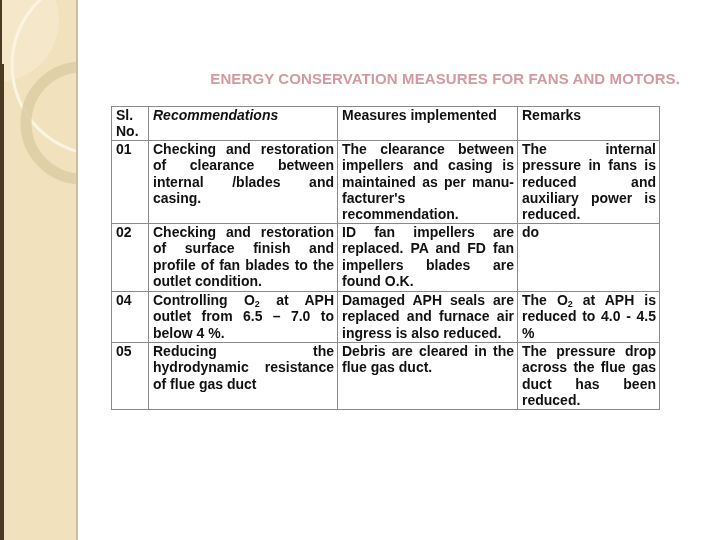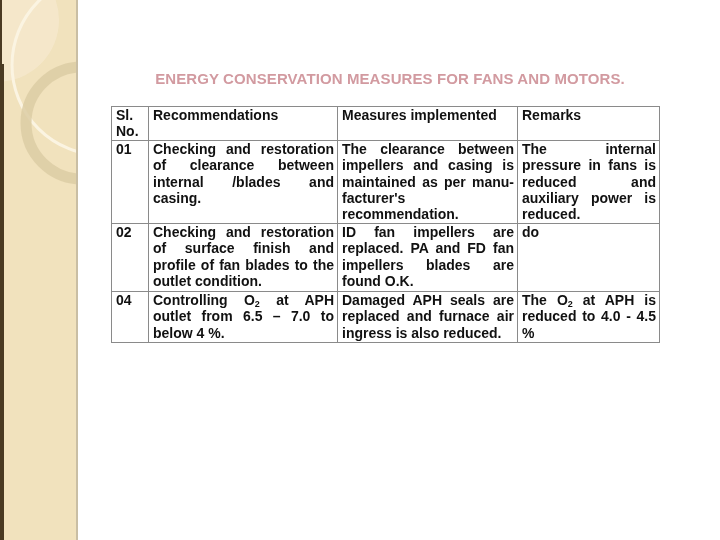--- a/index.html
+++ b/index.html
@@ -32,21 +32,21 @@
     .sidebar svg {
       position: absolute;
       left: 0;
       top: 0;
     }
     .title {
       position: absolute;
       left: 100px;
       top: 70px;
       width: 580px;
-      text-align: center;
+      text-align: right;
       color: #d29aa0;
       font-weight: bold;
       font-size: 15px;
       letter-spacing: 0.1px;
       white-space: nowrap;
     }
     table.measures {
       position: absolute;
       left: 111px;
       top: 106px;
@@ -64,21 +64,21 @@
       vertical-align: top;
       text-align: justify;
       text-align-last: left;
       overflow: hidden;
     }
     table.measures th {
       font-weight: bold;
       height: 31px;
     }
     th.col-slno, td.col-slno { text-align: left; }
-    th.col-reco { text-align: left; }
+    th.col-reco { text-align: left; font-style: italic; }
     th.col-meas, th.col-rem { text-align: center; text-align-last: center; }
     td.center { text-align: center; text-align-last: center; vertical-align: middle; }
     col.c1 { width: 37px; }
     col.c2 { width: 189px; }
     col.c3 { width: 180px; }
     col.c4 { width: 142px; }
     tr.r1 td { height: 82px; }
     tr.r2 td { height: 67px; }
     tr.r3 td { height: 98px; }
     tr.r4 td { height: 50px; }
@@ -128,16 +128,22 @@
         <td>Checking and restoration of surface finish and profile of fan blades to the outlet condition.</td>
         <td>ID fan impellers are replaced. PA and FD fan impellers blades are found O.K.</td>
         <td class="center">do</td>
       </tr>
       <tr class="r4">
         <td class="col-slno">04</td>
         <td><span>Controlling O</span><sub>2</sub><span> at APH outlet from 6.5 – 7.0 to below 4 %.</span></td>
         <td>Damaged APH seals are replaced and furnace air ingress is also reduced.</td>
         <td><span>The O</span><sub>2</sub><span> at APH is reduced to 4.0 - 4.5 %</span></td>
       </tr>
+      <tr class="r5">
+        <td class="col-slno">05</td>
+        <td>Reducing the hydrodynamic resistance of flue gas duct</td>
+        <td>Debris are cleared in the flue gas duct.</td>
+        <td>The pressure drop across the flue gas duct has been reduced.</td>
+      </tr>
     </tbody>
   </table>
 
 </div>
 
 </body></html>

